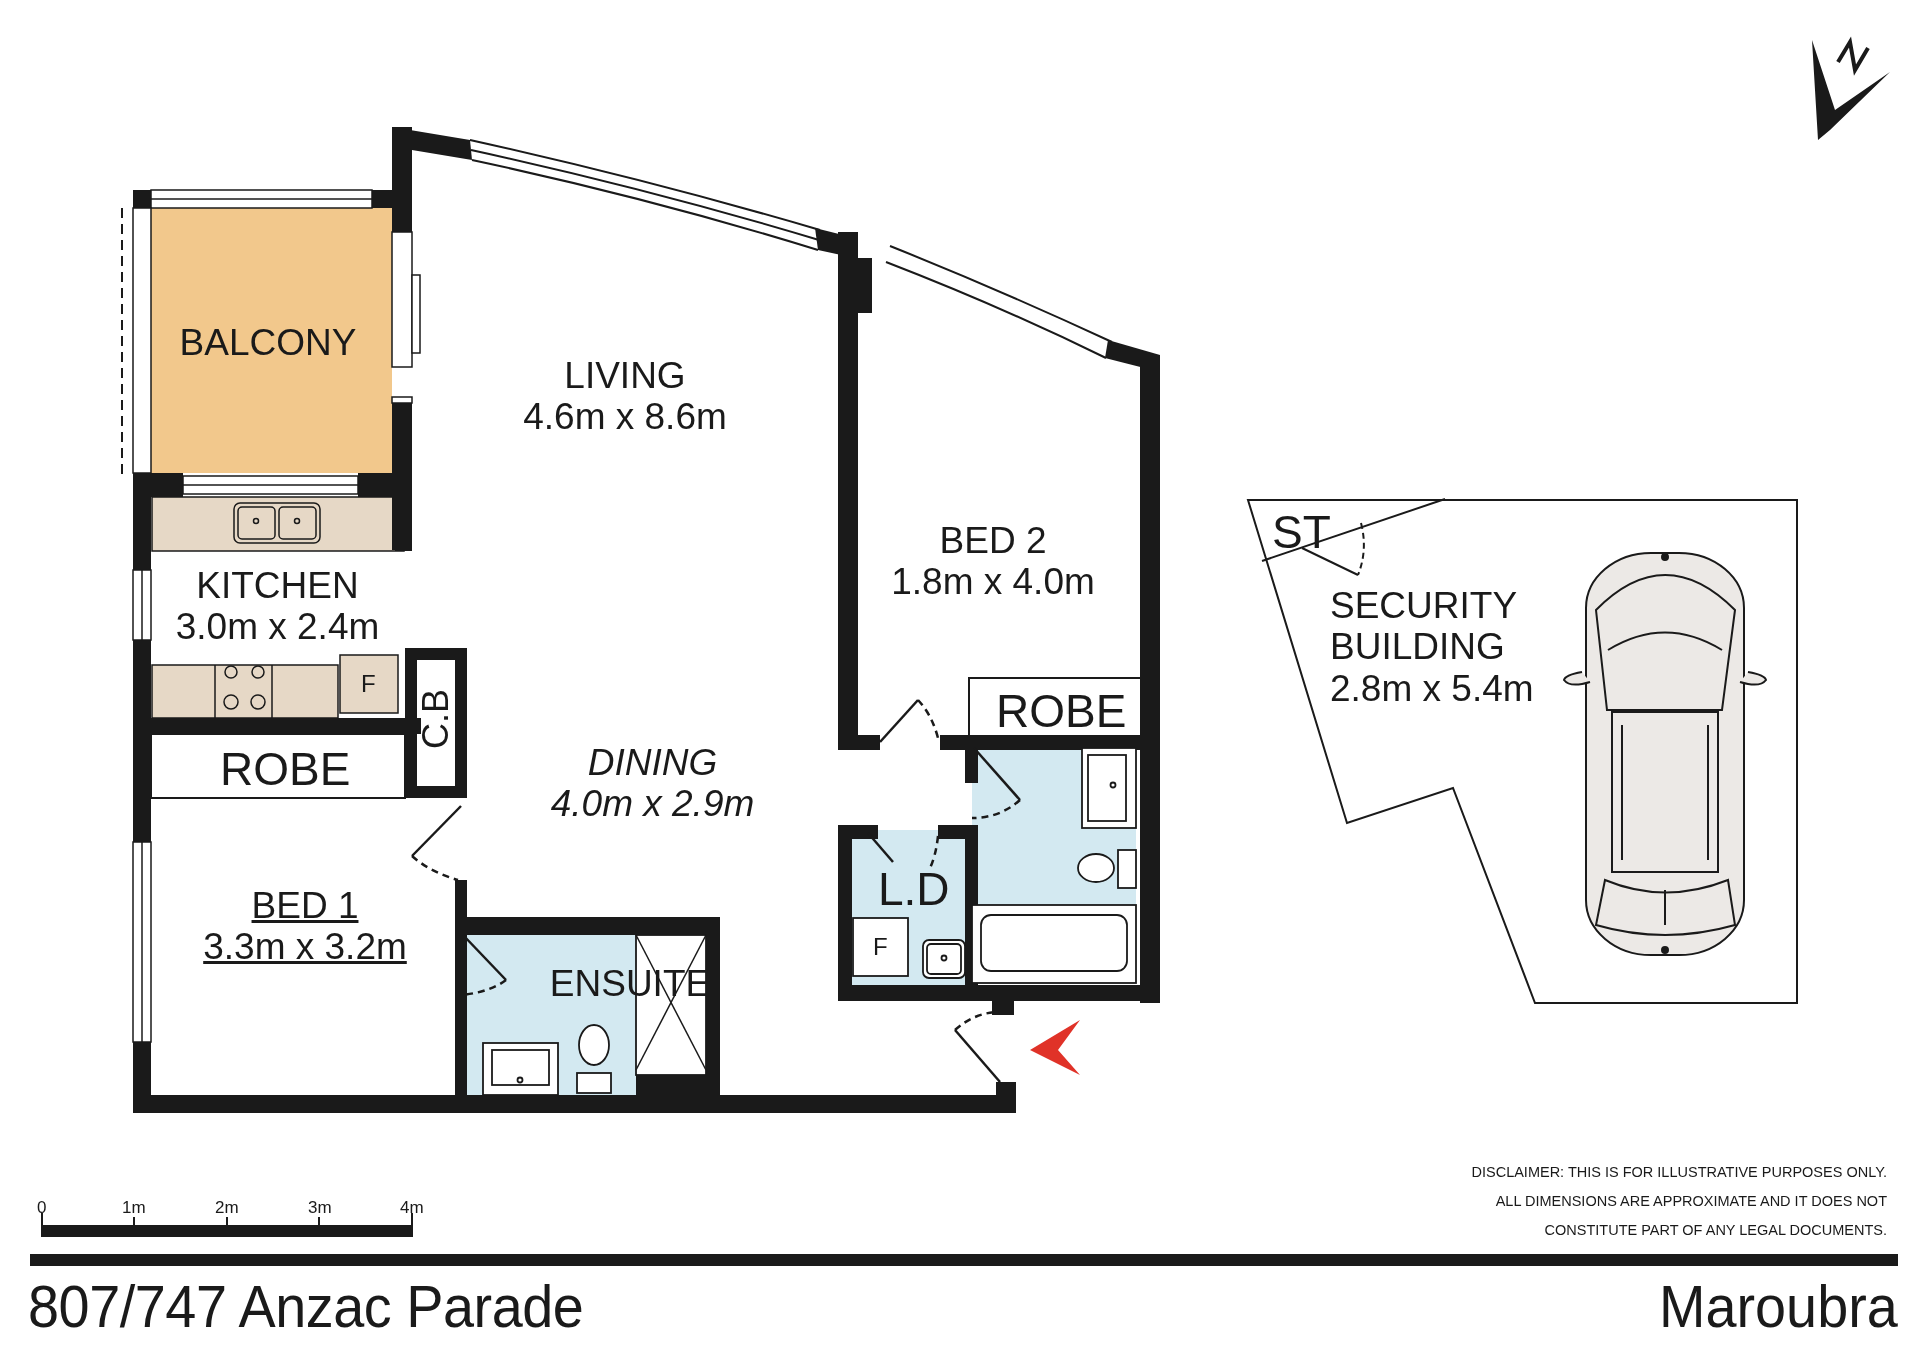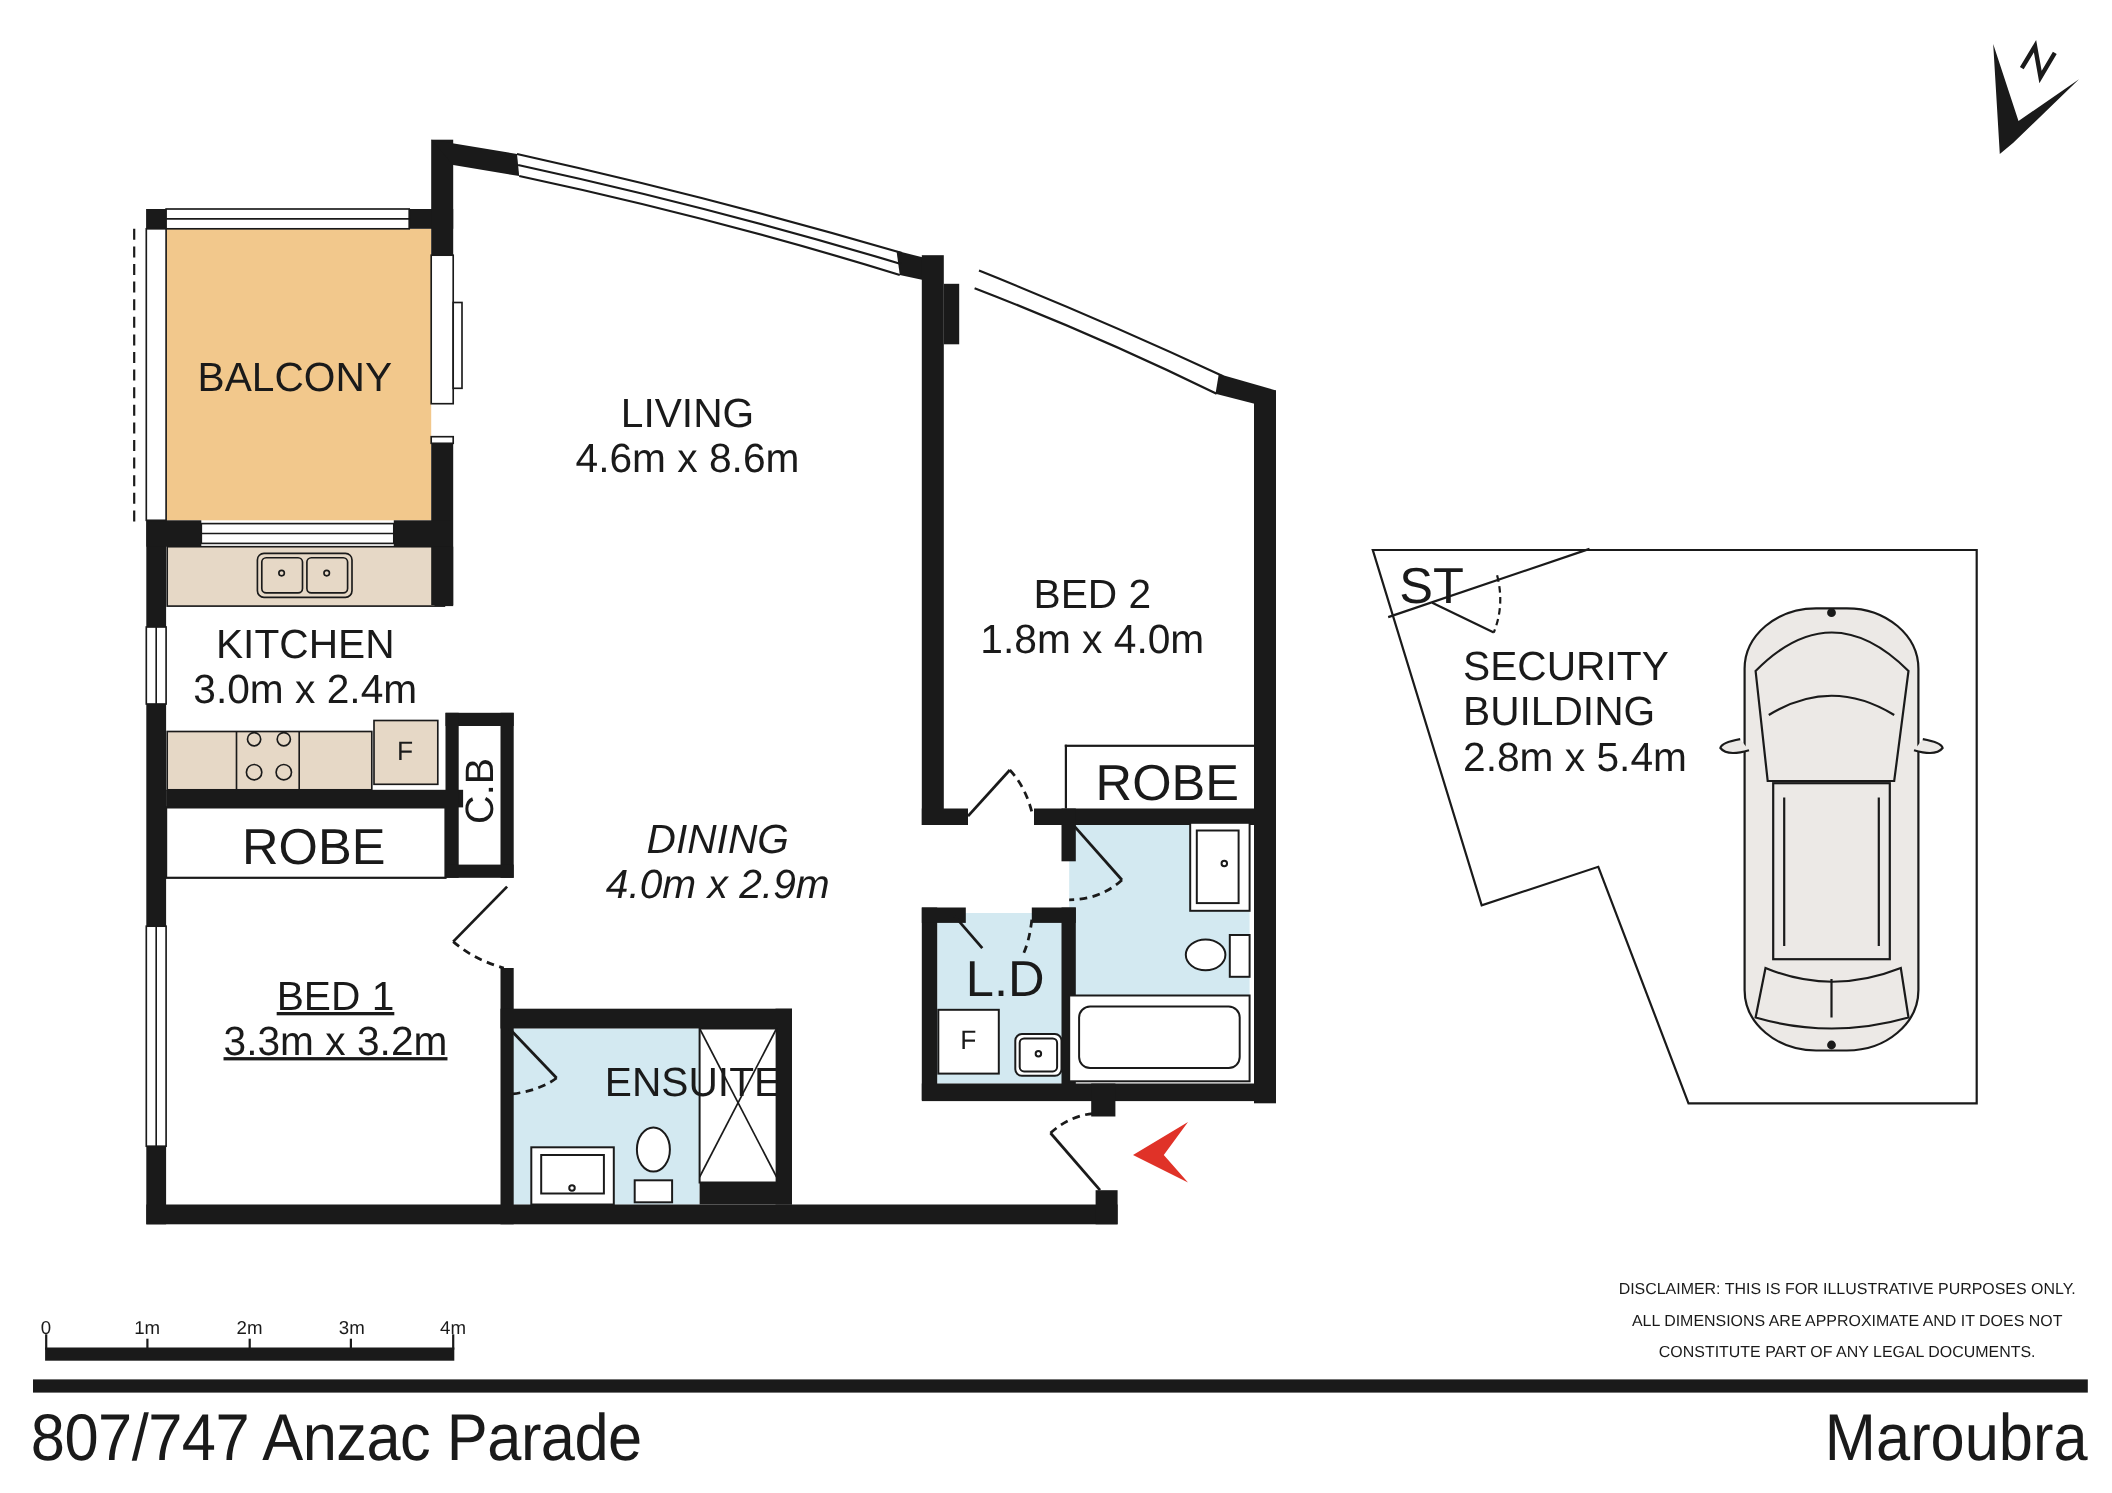--- a/index.html
+++ b/index.html
@@ -5,21 +5,21 @@
   html,body{margin:0;padding:0;background:#ffffff;}
   body{width:1920px;height:1357px;position:relative;overflow:hidden;font-family:"Liberation Sans",sans-serif;color:#1a1a1a;}
   svg.plan{position:absolute;left:0;top:0;}
   .room-label{position:absolute;text-align:center;font-family:"Liberation Sans",sans-serif;color:#1a1a1a;line-height:1.12;white-space:nowrap;}
   .room-label .name{display:block;font-size:37px;}
   .room-label .dims{display:block;font-size:37px;}
   .small-label{position:absolute;font-size:46px;white-space:nowrap;}
   .cb-label{position:absolute;font-size:36px;transform:rotate(-90deg);transform-origin:center;white-space:nowrap;}
   .fixture-label{position:absolute;font-size:24px;}
   .scale-labels span{position:absolute;font-size:17px;top:1198px;}
-  .disclaimer{position:absolute;right:33px;top:1158px;text-align:center;font-size:14.5px;line-height:29px;}
+  .disclaimer{position:absolute;right:33px;top:1158px;text-align:right;font-size:14.5px;line-height:29px;}
   .rule{position:absolute;left:30px;top:1254px;width:1868px;height:12px;background:#1a1a1a;}
   .address{position:absolute;left:28px;top:1272px;font-size:60px;transform:scaleX(0.93);transform-origin:left top;letter-spacing:-0.5px;}
   .suburb{position:absolute;right:22px;top:1272px;font-size:60px;transform:scaleX(0.93);transform-origin:right top;}
 </style>
 </head>
 <body>
 
 <svg class="plan" width="1920" height="1357" viewBox="0 0 1920 1357" xmlns="http://www.w3.org/2000/svg">
 
   <rect x="150" y="208" width="242" height="265" fill="#f2c88c"></rect>

